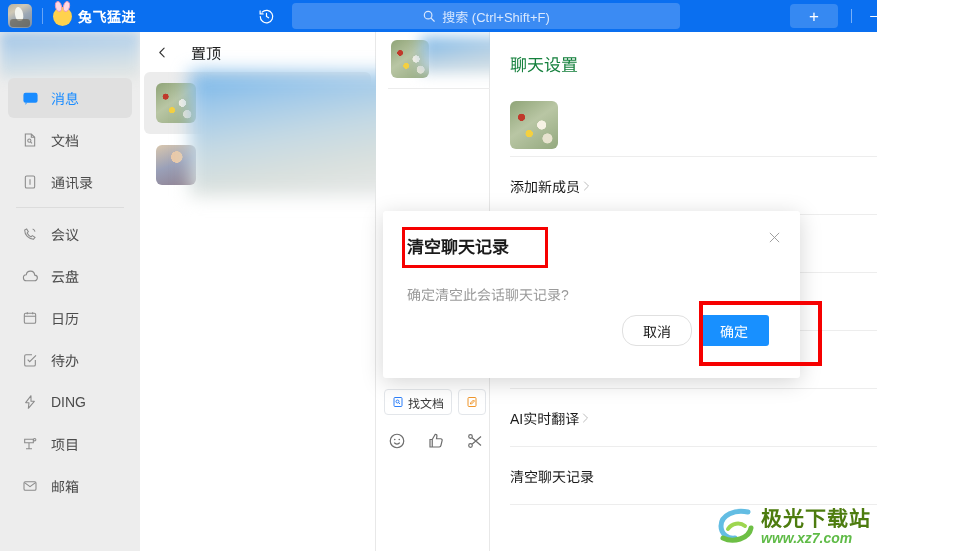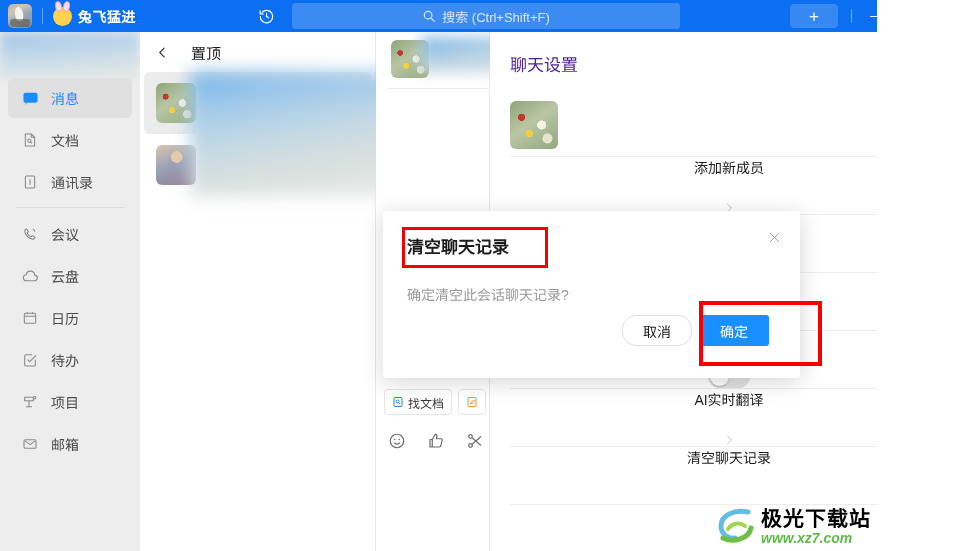--- a/index.html
+++ b/index.html
@@ -273,21 +273,21 @@
     width: 478px; height: 519px;
     background: #ffffff;
     z-index: 12;
   }
   .st-header {
     position: relative;
     height: 62px;
     display: flex; align-items: center;
   }
   .st-title {
-    font-size: 17px; color: #4c1d95;
+    font-size: 17px; color: #15803d;
     margin-left: 20px;
   }
   .st-close {
     position: absolute; right: 18px; top: 22px;
     color: #8a8a8a; display: flex;
   }
   .st-member {
     display: flex; align-items: center;
     padding: 0 20px;
     height: 62px;
@@ -297,24 +297,23 @@
     overflow: hidden; flex: 0 0 auto;
   }
   .st-divider {
     height: 1px; background: #ededed;
     margin: 0 20px;
   }
   .st-row {
     height: 58px;
     margin: 0 20px;
     display: flex; align-items: center;
-    justify-content: space-between;
+    justify-content: flex-start;
     border-bottom: 1px solid #ededed;
     position: relative;
-    flex-direction: column;
   }
   .st-row:last-child { border-bottom: 1px solid #ededed; }
   .st-row-label {
     font-size: 14px; color: #1b1b1b;
   }
   .st-chevron { color: #bdbdbd; display:flex; }
   .toggle {
     width: 42px; height: 23px;
     border-radius: 12px;
     position: relative;
@@ -395,21 +394,21 @@
   .watermark {
     position: absolute; right: 6px; bottom: 6px;
     display: flex; align-items: center; gap: 4px;
     z-index: 80;
     pointer-events: none;
   }
   .wm-swirl { width: 42px; height: 38px; flex: 0 0 auto; }
   .wm-txt { display: flex; flex-direction: column; line-height: 1; }
   .wm-cn {
     font-size: 21px; font-weight: 700;
-    color: #000000;
+    color: #4d7c0f;
     letter-spacing: 1px;
   }
   .wm-url {
     font-size: 14px; font-weight: 700;
     color: #5fbb47;
     margin-top: 2px;
     font-style: italic;
   }
 </style>
 </head>
@@ -532,20 +531,28 @@
       <div class="nav-item">
         <span class="nav-ico">
           <svg width="16" height="16" viewBox="0 0 24 24" fill="none" stroke="currentColor" stroke-width="1.6">
               <path d="M20 12v7a2 2 0 0 1-2 2H6a2 2 0 0 1-2-2V6a2 2 0 0 1 2-2h9"></path>
               <path d="M8.5 11.5l3 3L21 5"></path>
             </svg>
         </span>
         <span class="nav-label">待办</span>
       </div>
 
+      <div class="nav-item">
+        <span class="nav-ico">
+          <svg width="16" height="16" viewBox="0 0 24 24" fill="none" stroke="currentColor" stroke-width="1.6" stroke-linejoin="round">
+              <path d="M13.5 2.5L5.5 13h5l-1 8.5L18.5 11h-5z"></path>
+            </svg>
+        </span>
+        <span class="nav-label">DING</span>
+      </div>
 
       <div class="nav-item">
         <span class="nav-ico">
           <svg width="16" height="16" viewBox="0 0 24 24" fill="none" stroke="currentColor" stroke-width="1.6">
               <path d="M4 5h13v5H4zM10.5 10v9M6 19h9"></path>
               <circle cx="19" cy="5.5" r="1.8"></circle>
             </svg>
         </span>
         <span class="nav-label">项目</span>
       </div>

